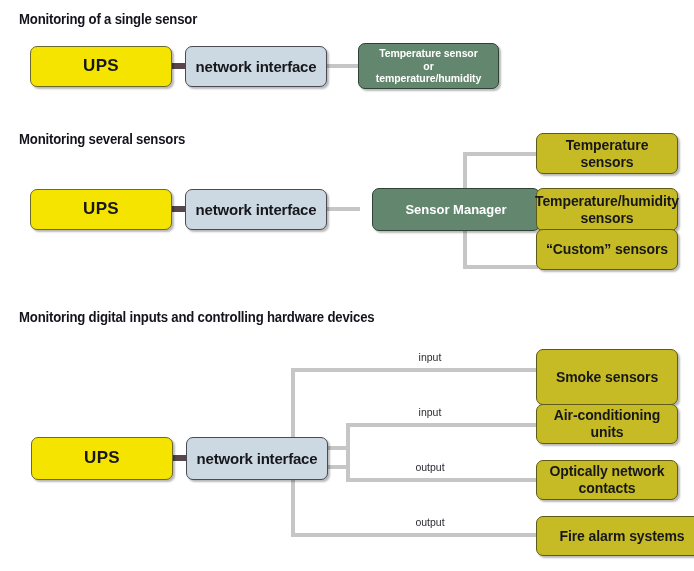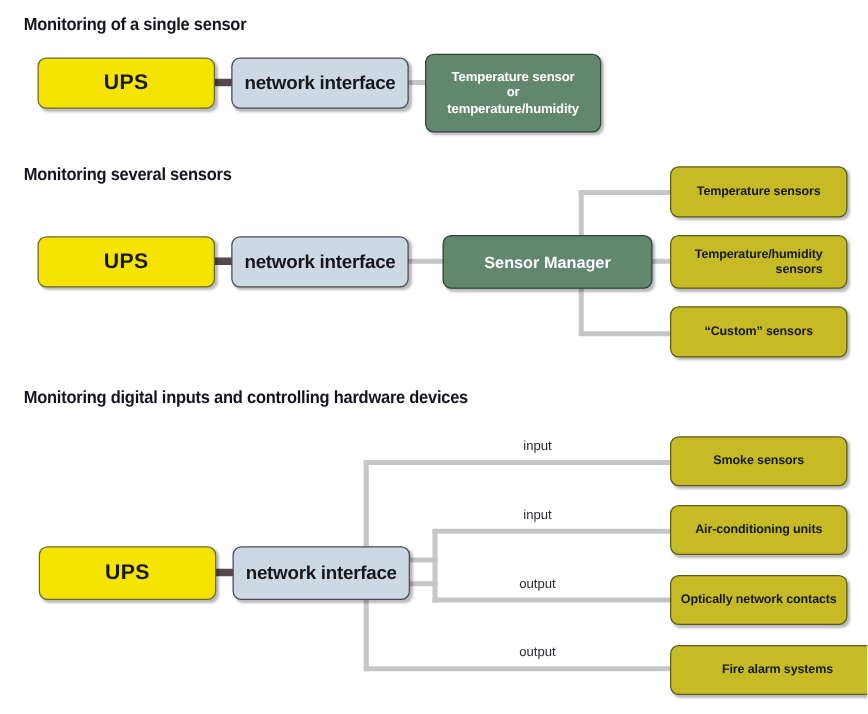--- a/index.html
+++ b/index.html
@@ -88,25 +88,24 @@
 
   .box-green.mgr {
     font-size: 13px;
     letter-spacing: 0px;
   }
 
   .box-olive {
     background: #c6bb24;
     border: 1px solid #5e5a18;
     color: #17171b;
-    font-size: 10px;
+    font-size: 14px;
     font-weight: bold;
     letter-spacing: -0.1px;
     padding: 0 4px;
-    text-align: right;
   }
 
   
   .io-label {
     position: absolute;
     font-family: Liberation Sans, sans-serif;
     font-size: 10.5px;
     font-weight: normal;
     color: #2b2b33;
     white-space: nowrap;
@@ -122,47 +121,47 @@
 
   <div class="heading" style="left:19px; top:11px;">Monitoring of a single sensor</div>
 
   <div class="line dark" style="left:158px; top:63px; width:30px;"></div>
   <div class="line h" style="left:325px; top:64px; width:35px;"></div>
 
   <div class="box box-ups" style="left:18px; top:46px; width:142px; height:41px;">UPS</div>
 
   <div class="box box-ni" style="left:185px; top:46px; width:142px; height:41px;">network interface</div>
 
-  <div class="box box-green ml" style="left:340px; top:43px; width:141px; height:63px;">Temperature sensor
+  <div class="box box-green ml" style="left:358px; top:43px; width:141px; height:46px;">Temperature sensor
 or
 temperature/humidity</div>
 
   <div class="heading" style="left:19px; top:131px;">Monitoring several sensors</div>
 
   <div class="line dark" style="left:158px; top:206px; width:30px;"></div>
   <div class="line h" style="left:325px; top:207px; width:35px;"></div>
 
   <div class="line v" style="left:463px; top:152px; height:115px;"></div>
 
   <div class="line h" style="left:463px; top:152px; width:75px;"></div>
   <div class="line h" style="left:496px; top:207px; width:42px;"></div>
   <div class="line h" style="left:463px; top:265px; width:75px;"></div>
 
   <div class="box box-ups" style="left:18px; top:189px; width:142px; height:41px;">UPS</div>
 
   <div class="box box-ni" style="left:185px; top:189px; width:142px; height:41px;">network interface</div>
 
-  <div class="box box-green mgr" style="left:354px; top:188px; width:168px; height:43px;">Sensor Manager</div>
+  <div class="box box-green mgr" style="left:372px; top:188px; width:168px; height:43px;">Sensor Manager</div>
 
   <div class="box box-olive ml" style="left:536px; top:133px; width:142px; height:41px;">Temperature sensors</div>
 
   <div class="box box-olive ml" style="left:536px; top:188px; width:142px; height:43px;">Temperature/humidity
 sensors</div>
 
-  <div class="box box-olive ml" style="left:536px; top:245px; width:142px; height:41px;">“Custom” sensors</div>
+  <div class="box box-olive ml" style="left:536px; top:229px; width:142px; height:41px;">“Custom” sensors</div>
 
   <div class="heading" style="left:19px; top:309px;">Monitoring digital inputs and controlling hardware devices</div>
 
   <div class="line dark" style="left:158px; top:455px; width:30px;"></div>
 
   <div class="line v" style="left:291px; top:368px; height:169px;"></div>
   <div class="line h" style="left:291px; top:368px; width:247px;"></div>
   <div class="line h" style="left:291px; top:533px; width:247px;"></div>
 
   <div class="line v" style="left:346px; top:423px; height:59px;"></div>
@@ -173,21 +172,21 @@
 
   <div class="io-label" style="left:380px; top:351px; width:100px;">input</div>
   <div class="io-label" style="left:380px; top:406px; width:100px;">input</div>
   <div class="io-label" style="left:380px; top:461px; width:100px;">output</div>
   <div class="io-label" style="left:380px; top:516px; width:100px;">output</div>
 
   <div class="box box-ups" style="left:19px; top:437px; width:142px; height:43px;">UPS</div>
 
   <div class="box box-ni" style="left:186px; top:437px; width:142px; height:43px;">network interface</div>
 
-  <div class="box box-olive" style="left:536px; top:349px; width:142px; height:40px;">Smoke sensors</div>
+  <div class="box box-olive" style="left:536px; top:349px; width:142px; height:56px;">Smoke sensors</div>
 
   <div class="box box-olive" style="left:536px; top:404px; width:142px; height:40px;">Air-conditioning units</div>
 
   <div class="box box-olive" style="left:536px; top:460px; width:142px; height:40px;">Optically network contacts</div>
 
   <div class="box box-olive" style="left:536px; top:516px; width:172px; height:40px;">Fire alarm systems</div>
 
 </div>
 
 </body></html>

